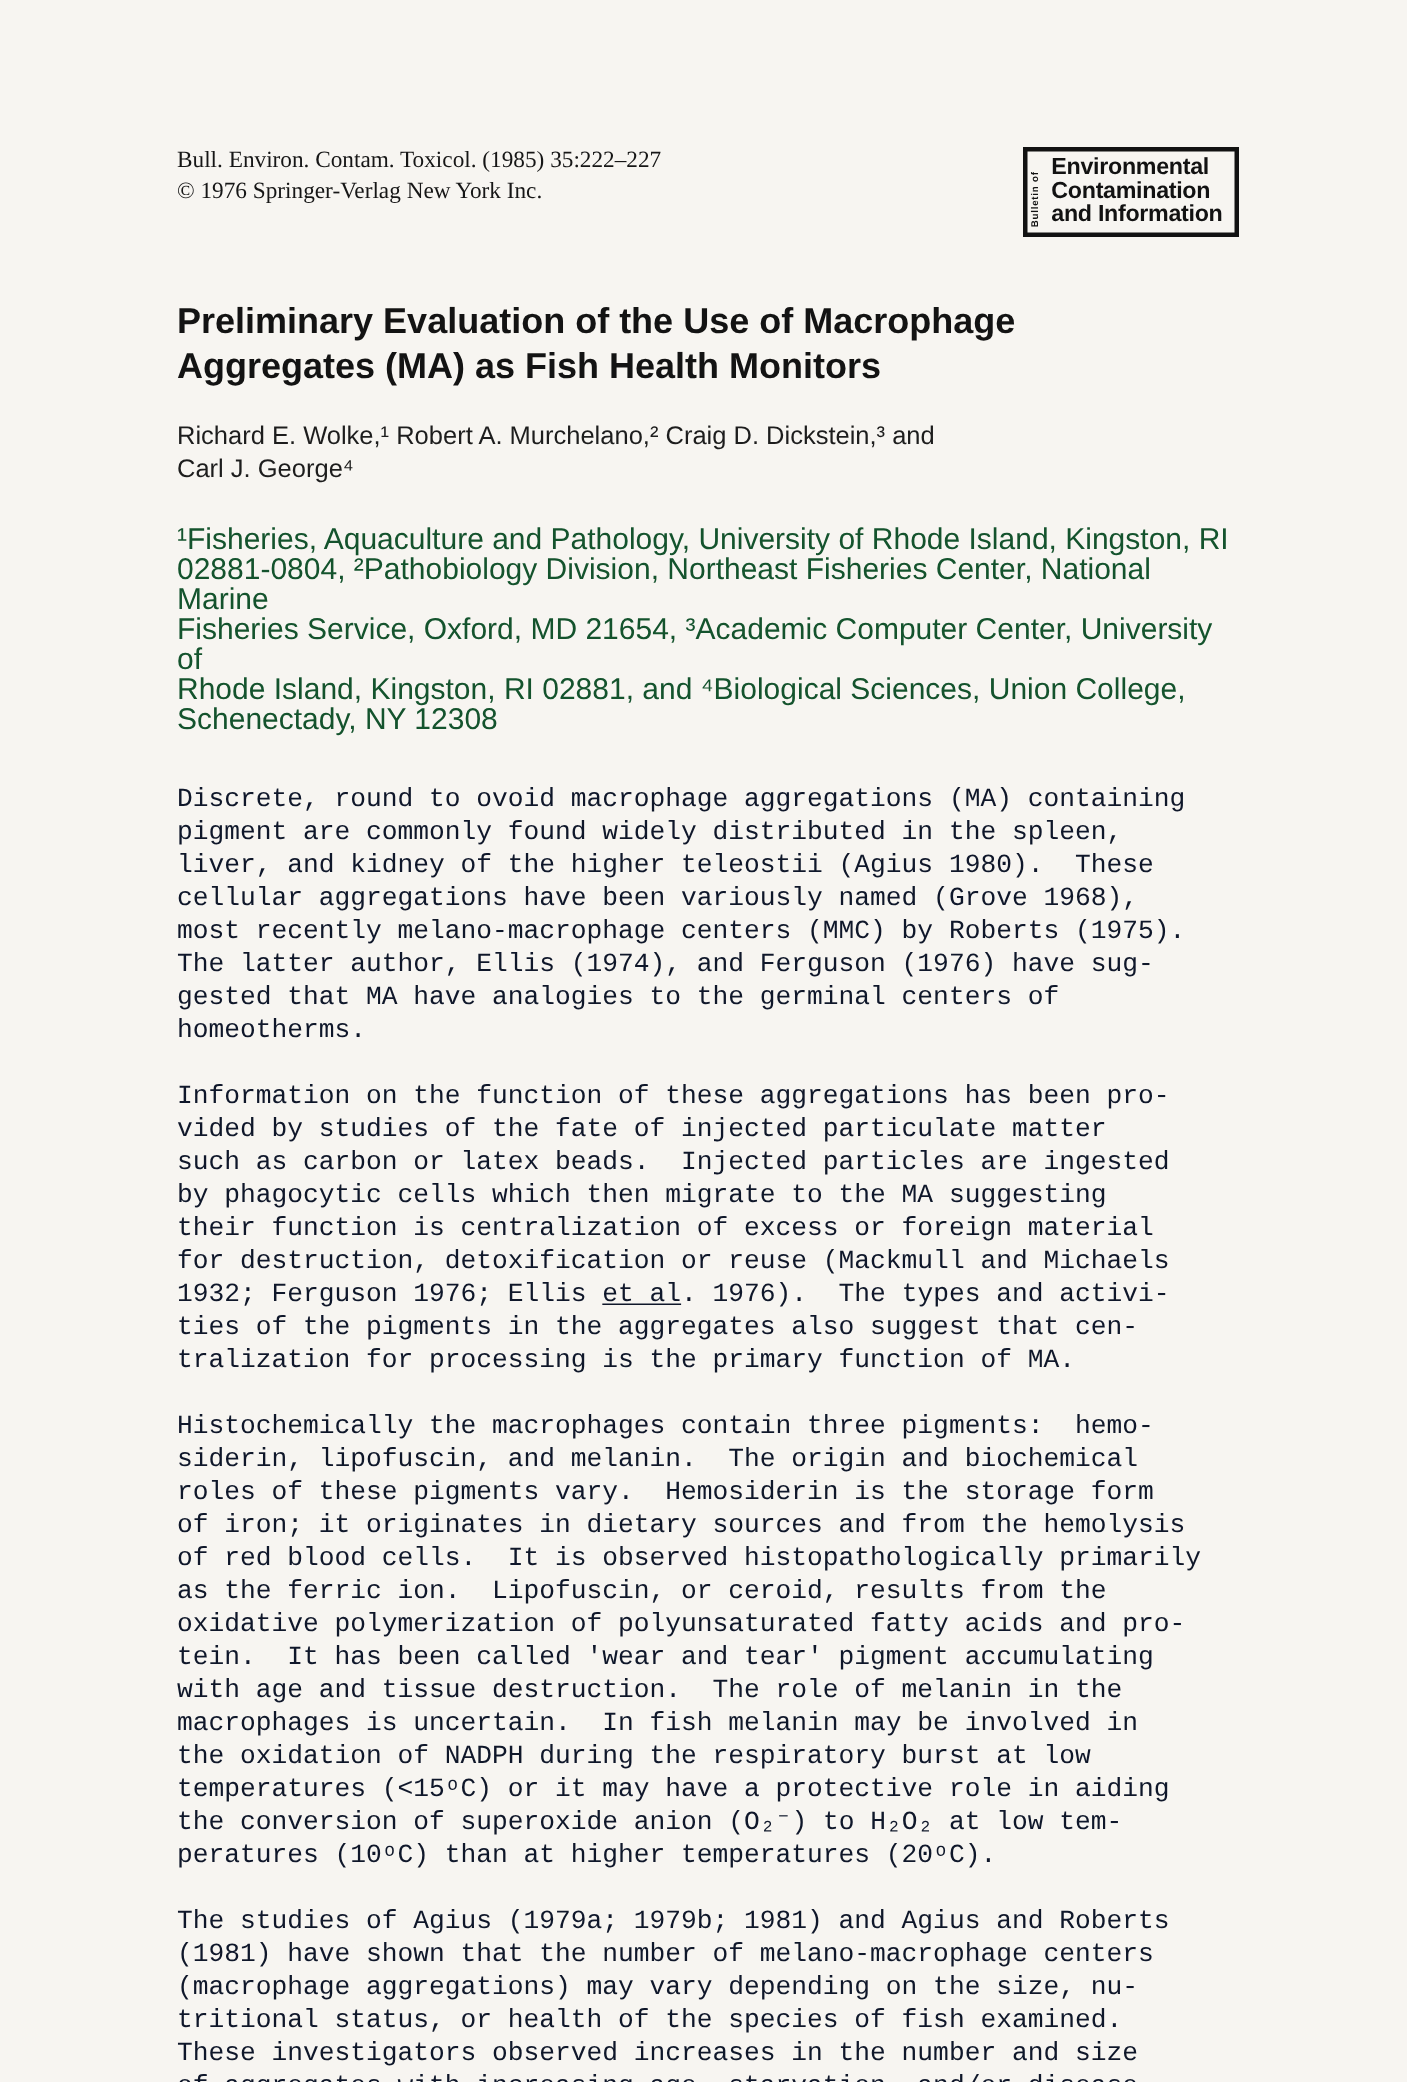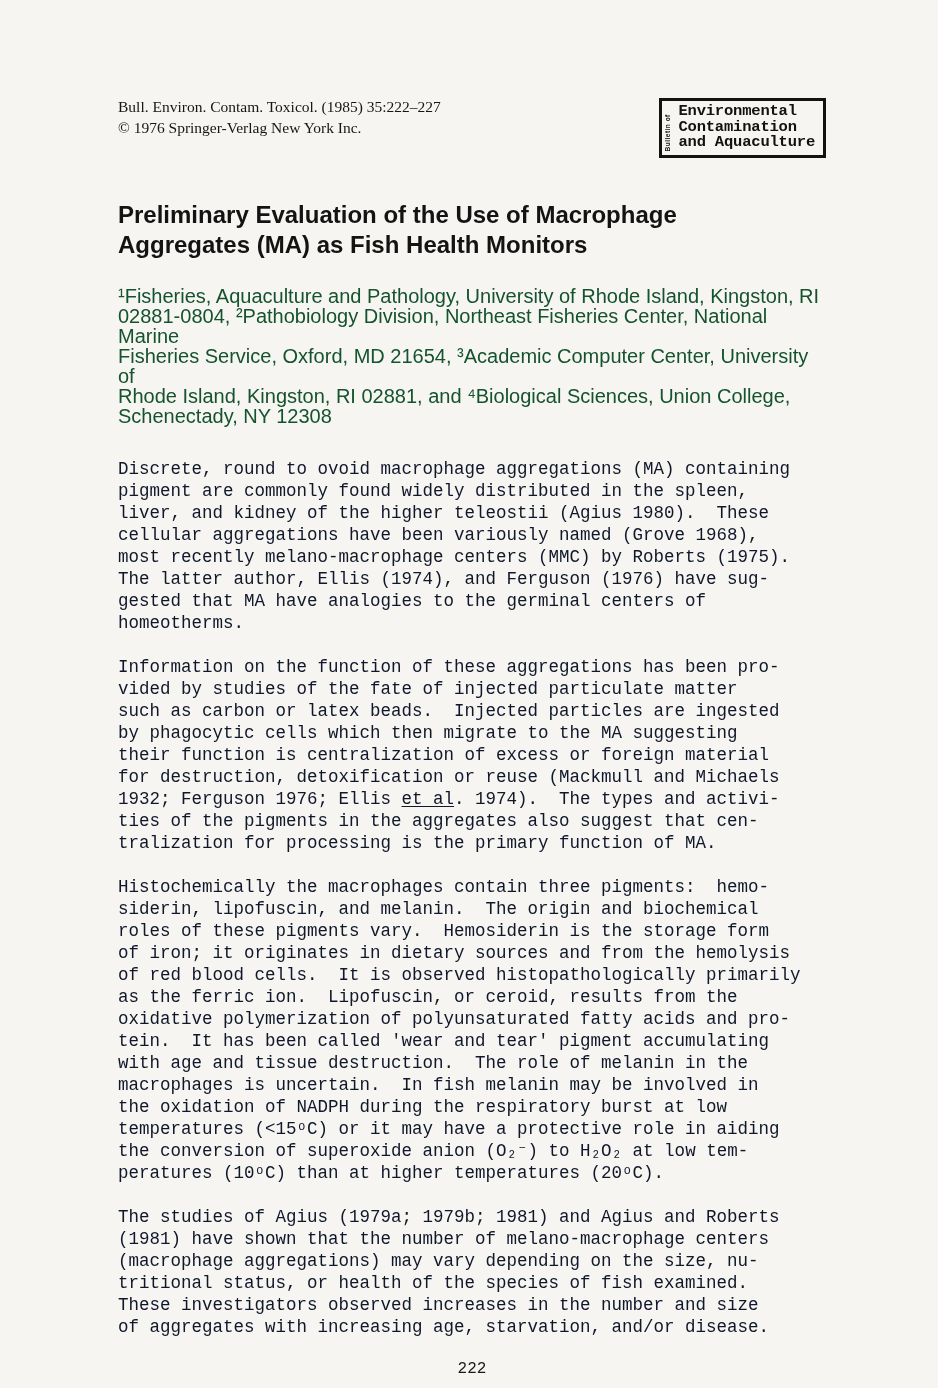--- a/index.html
+++ b/index.html
@@ -46,21 +46,21 @@
     transform: rotate(180deg);
     font-family: "Liberation Sans", sans-serif;
     font-weight: bold;
     font-size: 6.5px;
     letter-spacing: 0.5px;
     color: #121212;
     white-space: nowrap;
     overflow: hidden;
   }
   .logo-lines {
-    font-family: Liberation Mono, monospace;
+    font-family: Liberation Sans, sans-serif;
     font-weight: bold;
     font-size: 15.5px;
     line-height: 15.5px;
     letter-spacing: -0.2px;
     color: #121212;
   }
   
   .article-title {
     margin: 42px 0 0 0;
     font-family: "Liberation Sans", sans-serif;
@@ -119,28 +119,30 @@
   <header class="masthead">
     <div class="cite-block">
       <div>Bull. Environ. Contam. Toxicol. (1985) 35:222–227</div>
       <div>© 1976 Springer-Verlag New York Inc.</div>
     </div>
     <div class="logo-box">
       <div class="logo-side">Bulletin of</div>
       <div class="logo-lines">
         <div>Environmental</div>
         <div>Contamination</div>
-        <div>and Aquaculture</div>
+        <div>and Information</div>
       </div>
     </div>
   </header>
 
   <h1 class="article-title">Preliminary Evaluation of the Use of Macrophage
 Aggregates (MA) as Fish Health Monitors</h1>
 
+  <div class="authors">Richard E. Wolke,¹ Robert A. Murchelano,² Craig D. Dickstein,³ and
+Carl J. George⁴</div>
 
   <div class="affiliations">¹Fisheries, Aquaculture and Pathology, University of Rhode Island, Kingston, RI
 02881-0804, ²Pathobiology Division, Northeast Fisheries Center, National Marine
 Fisheries Service, Oxford, MD 21654, ³Academic Computer Center, University of
 Rhode Island, Kingston, RI 02881, and ⁴Biological Sciences, Union College,
 Schenectady, NY 12308</div>
 
   <div class="body-text">
     <p>Discrete, round to ovoid macrophage aggregations (MA) containing
 pigment are commonly found widely distributed in the spleen,
@@ -149,21 +151,21 @@
 most recently melano-macrophage centers (MMC) by Roberts (1975).
 The latter author, Ellis (1974), and Ferguson (1976) have sug-
 gested that MA have analogies to the germinal centers of
 homeotherms.</p>
     <p><span>Information on the function of these aggregations has been pro-
 vided by studies of the fate of injected particulate matter
 such as carbon or latex beads.  Injected particles are ingested
 by phagocytic cells which then migrate to the MA suggesting
 their function is centralization of excess or foreign material
 for destruction, detoxification or reuse (Mackmull and Michaels
-1932; Ferguson 1976; Ellis </span><span class="u">et al</span><span>. 1974).  The types and activi-
+1932; Ferguson 1976; Ellis </span><span class="u">et al</span><span>. 1976).  The types and activi-
 ties of the pigments in the aggregates also suggest that cen-
 tralization for processing is the primary function of MA.</span></p>
     <p>Histochemically the macrophages contain three pigments:  hemo-
 siderin, lipofuscin, and melanin.  The origin and biochemical
 roles of these pigments vary.  Hemosiderin is the storage form
 of iron; it originates in dietary sources and from the hemolysis
 of red blood cells.  It is observed histopathologically primarily
 as the ferric ion.  Lipofuscin, or ceroid, results from the
 oxidative polymerization of polyunsaturated fatty acids and pro-
 tein.  It has been called 'wear and tear' pigment accumulating

